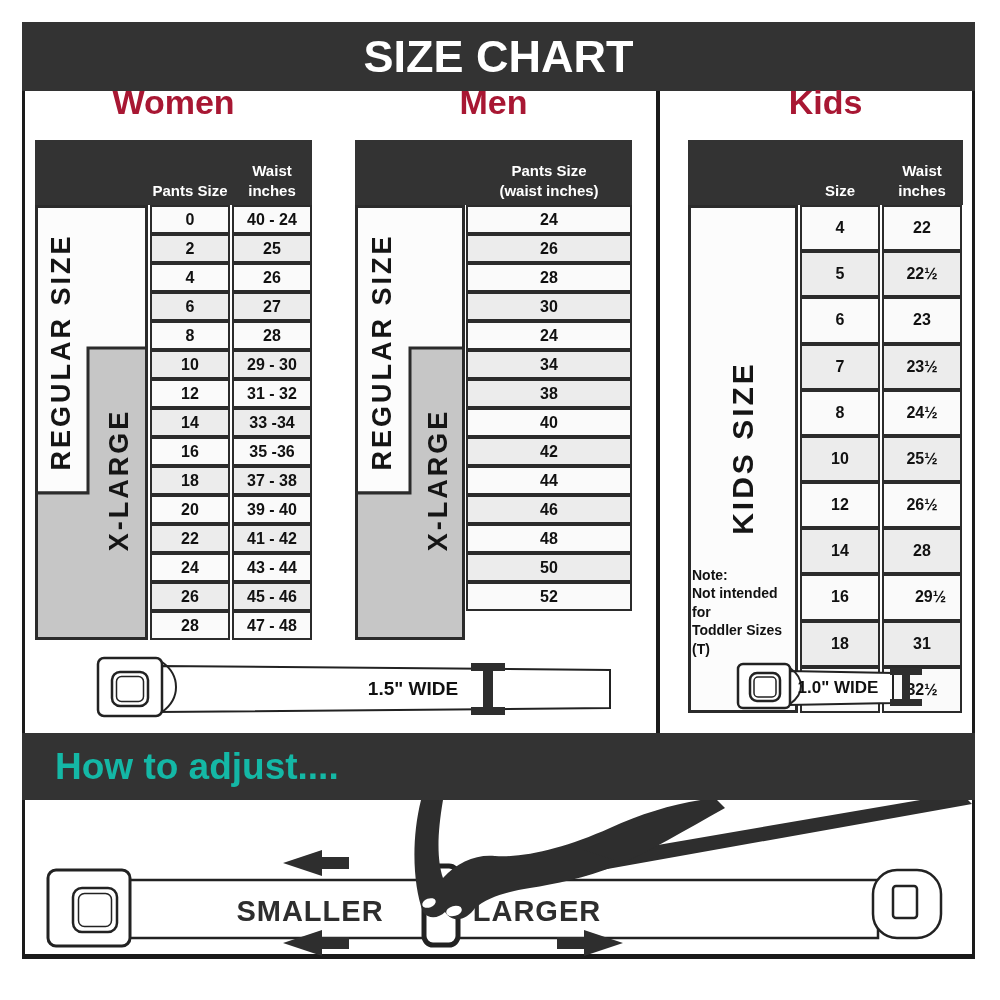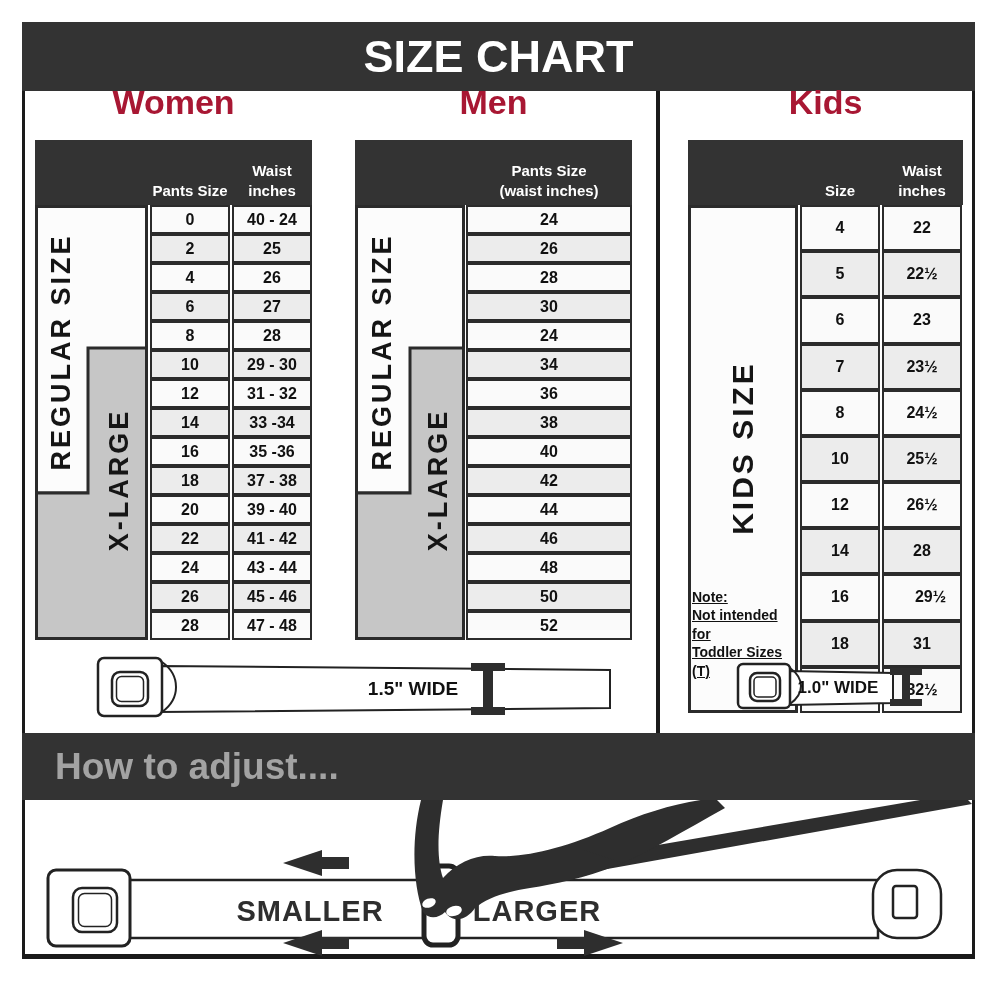--- a/index.html
+++ b/index.html
@@ -28,21 +28,21 @@
         font-size:16px;font-weight:bold;color:#111;}
   .cell.alt{background:var(--rowalt);}
   .vlabel{position:absolute;transform:translate(-50%,-50%) rotate(-90deg);
           transform-origin:center;white-space:nowrap;font-weight:bold;color:#151515;}
   .vl-big{font-size:27px;letter-spacing:3px;}
   .vl-kids{font-size:30px;letter-spacing:3px;}
   .note{font-size:14px;font-weight:bold;color:#111;white-space:pre-line;line-height:1.32;}
   .belt-label{transform:translate(-50%,-50%);font-weight:bold;color:#111;white-space:nowrap;}
   .adjust-banner{left:22px;top:733px;width:953px;height:67px;background:var(--banner);
                  display:flex;align-items:center;}
-  .adjust-banner span{color:#a3a3a3;font-size:37px;font-weight:bold;margin-left:33px;}
+  .adjust-banner span{color:#14b8a6;font-size:37px;font-weight:bold;margin-left:33px;}
   .pull-label{transform:translate(-50%,-50%);font-weight:bold;font-size:29px;
               color:#2e2e2e;letter-spacing:1px;white-space:nowrap;}
   svg{display:block;}
 </style>
 </head>
 <body>
 
 <div class="page">
 
   <div class="abs frame"></div>
@@ -115,41 +115,40 @@
   <div class="vlabel vl-big" style="left:382px;top:352px;">REGULAR SIZE</div>
   <div class="vlabel vl-big" style="left:438px;top:480px;">X-LARGE</div>
 
   <div class="cellcol" style="left:466px;top:205px;width:166px;">
       <div class="cell" style="height: 29px;">24</div>
       <div class="cell alt" style="height: 29px;">26</div>
       <div class="cell" style="height: 29px;">28</div>
       <div class="cell alt" style="height: 29px;">30</div>
       <div class="cell" style="height: 29px;">24</div>
       <div class="cell alt" style="height: 29px;">34</div>
-      <div class="cell" style="height: 29px;">36</div>
       <div class="cell alt" style="height: 29px;">38</div>
       <div class="cell" style="height: 29px;">40</div>
       <div class="cell alt" style="height: 29px;">42</div>
       <div class="cell" style="height: 29px;">44</div>
       <div class="cell alt" style="height: 29px;">46</div>
       <div class="cell" style="height: 29px;">48</div>
       <div class="cell alt" style="height: 29px;">50</div>
       <div class="cell" style="height: 29px;">52</div>
     </div>
 
   <div class="abs thead" style="left:688px;top:140px;width:275px;height:65px;"></div>
   <div class="abs hlabel" style="left:798px;top:140px;width:84px;height:65px;">Size</div>
   <div class="abs hlabel" style="left:882px;top:140px;width:80px;height:65px;">Waist
 inches</div>
 
   <svg class="abs" style="left:688px;top:205px;" width="110" height="508" viewBox="0 0 110 508">
     <rect x="1.5" y="1.5" width="107" height="505" fill="#fcfcfc" stroke="#2b2b2b" stroke-width="3"></rect>
   </svg>
   <div class="vlabel vl-kids" style="left:743px;top:448px;">KIDS SIZE</div>
-  <div class="abs note" style="left:692px;top:588px;width:90px;text-decoration:underline;">Note:
+  <div class="abs note" style="left:692px;top:566px;width:90px;">Note:
 Not intended for
 Toddler Sizes (T)</div>
 
   <div class="cellcol" style="left:800px;top:205px;width:80px;">
       <div class="cell" style="height: 46.18px;">4</div>
       <div class="cell alt" style="height: 46.18px;">5</div>
       <div class="cell" style="height: 46.18px;">6</div>
       <div class="cell alt" style="height: 46.18px;">7</div>
       <div class="cell" style="height: 46.18px;">8</div>
       <div class="cell alt" style="height: 46.18px;">10</div>

